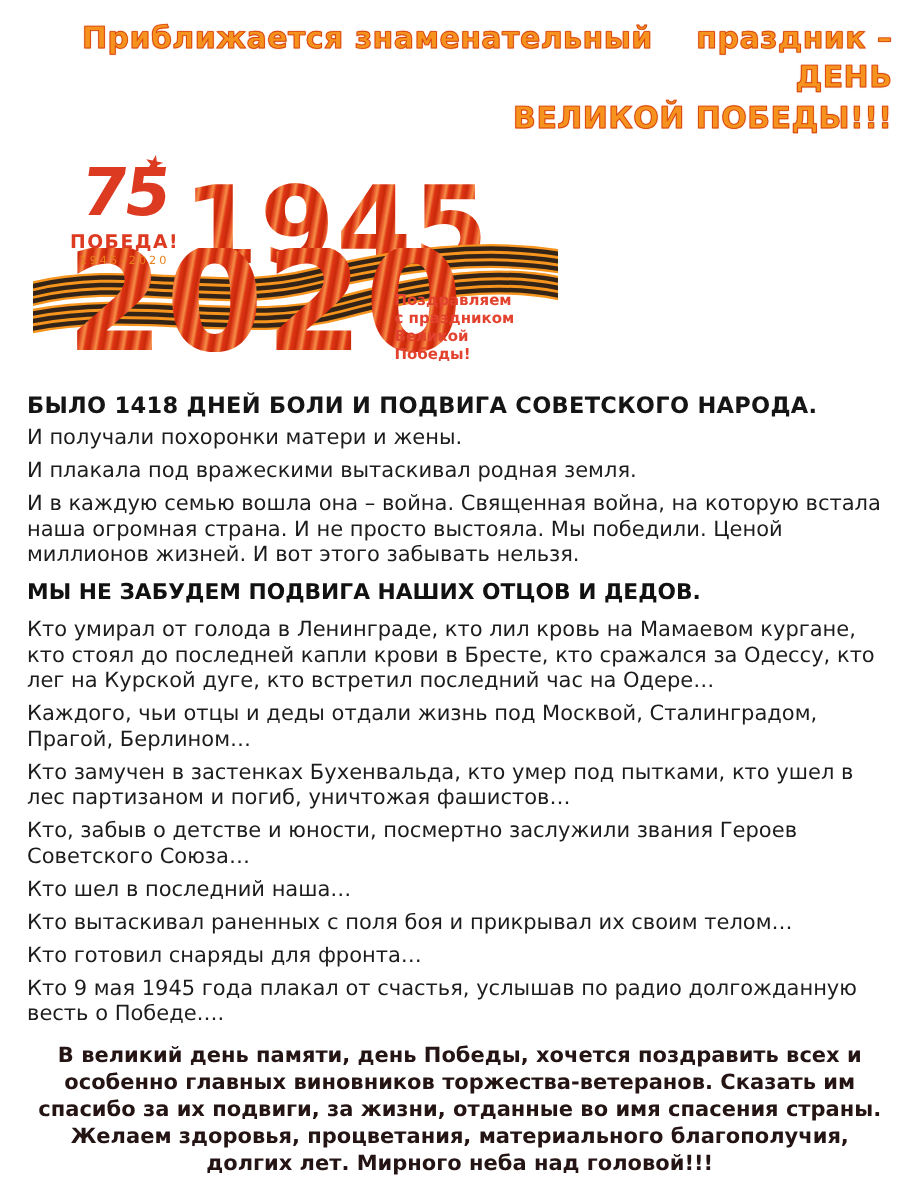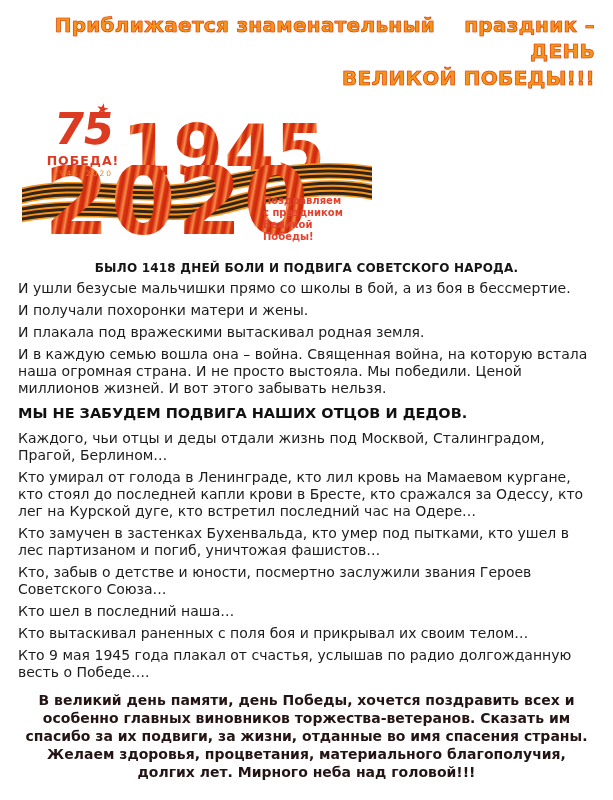--- a/index.html
+++ b/index.html
@@ -53,23 +53,22 @@
   .logo-pobeda { font-size:12.5px; font-weight:800; letter-spacing:1px; margin-top:2px; }
   .logo-years { font-size:7.5px; font-weight:400; color:#E8801A; letter-spacing:2px; margin-top:1px; }
   .greeting {
     position:absolute; left:245px; top:90px; z-index:4;
     color:#E2422E; font-weight:700; font-size:10px; line-height:1.2;
     white-space:pre-line;
   }
   
   .subhead {
     margin:8px 0 4px 0;
-    font-size:12px; font-weight:700; letter-spacing:0.2px;
+    font-size:15px; font-weight:700; letter-spacing:0.2px;
     color:#151515;
-    text-align:center;
   }
   .body-text p {
     margin:5px 0;
     font-size:14px;
     line-height:17px;
     color:#1c1c1c;
   }
   .body-text p.emph {
     font-weight:700;
     font-size:14.5px;
@@ -122,29 +121,29 @@
 
     <div class="greeting">Поздравляем
 с праздником
 Великой
 Победы!</div>
   </div>
 
   <p class="subhead">БЫЛО 1418 ДНЕЙ БОЛИ И ПОДВИГА СОВЕТСКОГО НАРОДА.</p>
 
   <div class="body-text">
-    <p>И ушли безусые мальчишки прямо со школы в бой, а из боя в бессмертие.</p>
     <p>И получали похоронки матери и жены.</p>
     <p>И плакала под вражескими вытаскивал родная земля.</p>
     <p>И в каждую семью вошла она – война. Священная война, на которую встала наша огромная страна. И не просто выстояла. Мы победили. Ценой миллионов жизней. И вот этого забывать нельзя.</p>
     <p class="emph">МЫ НЕ  ЗАБУДЕМ ПОДВИГА НАШИХ ОТЦОВ И ДЕДОВ.</p>
+    <p>Кто умирал от голода в Ленинграде, кто лил кровь на Мамаевом кургане, кто стоял до последней капли крови в Бресте, кто сражался за Одессу, кто лег на Курской дуге, кто встретил последний час на Одере…</p>
     <p>Каждого, чьи отцы и деды отдали жизнь под Москвой, Сталинградом, Прагой, Берлином…</p>
-    <p>Кто умирал от голода в Ленинграде, кто лил кровь на Мамаевом кургане, кто стоял до последней капли крови в Бресте, кто сражался за Одессу, кто лег на Курской дуге, кто встретил последний час на Одере…</p>
     <p>Кто замучен в застенках Бухенвальда, кто умер под пытками, кто ушел в лес партизаном и погиб, уничтожая фашистов…</p>
     <p>Кто, забыв о детстве и юности, посмертно заслужили звания Героев Советского Союза…</p>
     <p>Кто шел в последний наша…</p>
     <p>Кто вытаскивал раненных с поля боя и прикрывал их своим телом…</p>
+    <p>Кто готовил снаряды для фронта…</p>
     <p>Кто 9 мая 1945 года плакал от счастья, услышав по радио долгожданную весть о Победе….</p>
   </div>
 
   <p class="closing">В великий  день  памяти, день Победы, хочется  поздравить  всех  и  особенно главных виновников торжества-ветеранов. Сказать  им  спасибо  за  их подвиги, за  жизни, отданные  во имя спасения  страны. Желаем  здоровья, процветания, материального благополучия, долгих  лет. Мирного  неба  над головой!!!</p>
 
 </div>
 
 </body></html>

